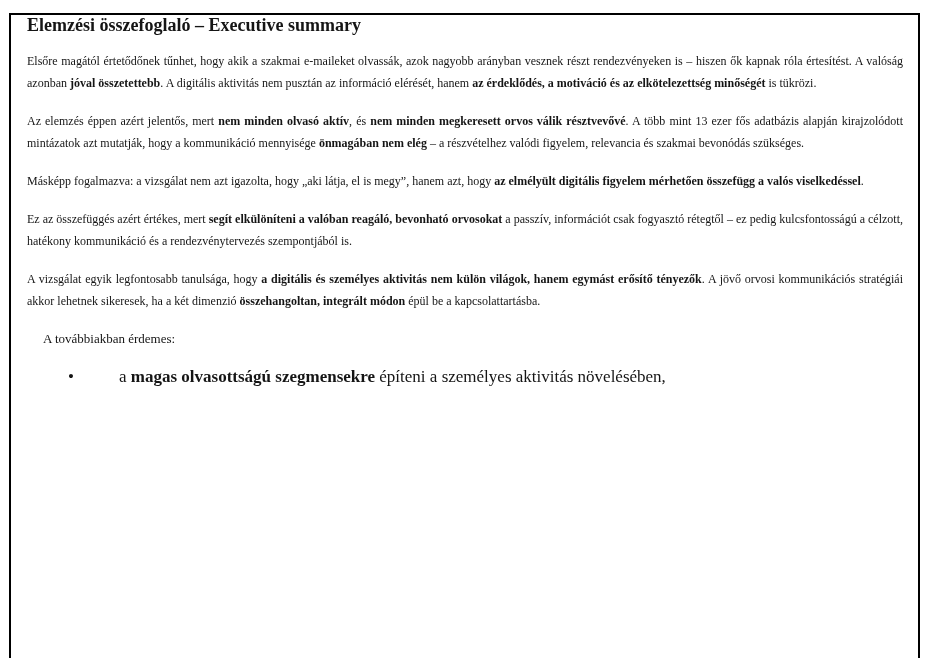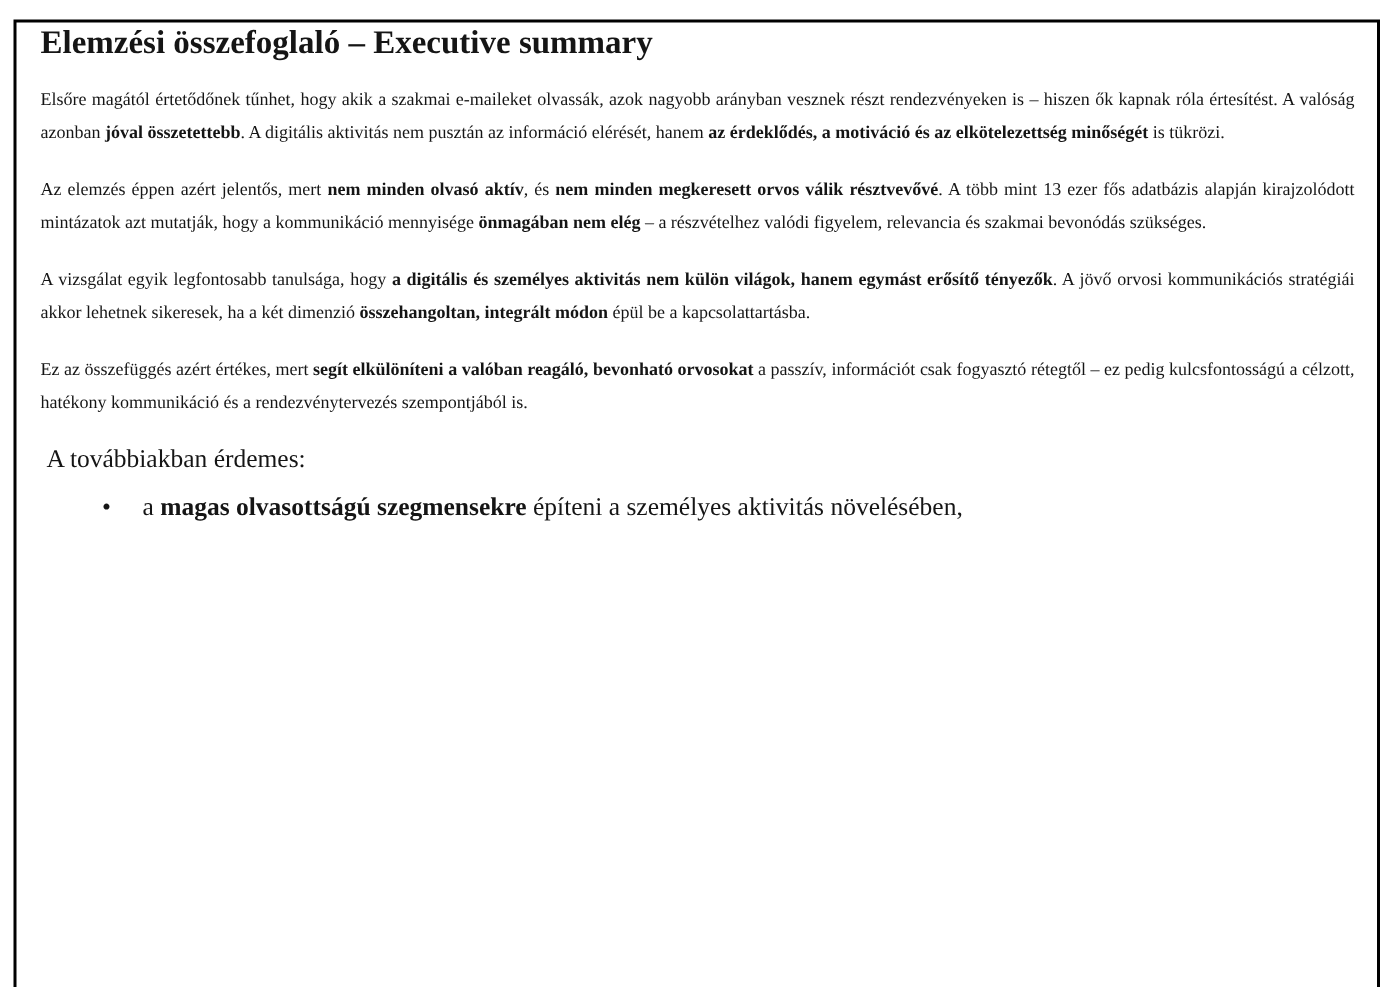--- a/index.html
+++ b/index.html
@@ -65,70 +65,72 @@
   }
   .magnifier-handle{
     fill:#ffffff;
     stroke:var(--logo-gray);
     stroke-width:1.6;
   }
   .content{
     padding:0 15px 0 16px;
   }
   .section-heading{
-    font-size:22px;
+    font-size:18px;
     font-weight:bold;
     margin:0 0 14px 0;
   }
   .content p.para{
     font-size:12px;
     line-height:22px;
     text-align:justify;
     margin:0 0 16px 0;
   }
   .list-intro{
-    font-size:17px;
+    font-size:13px;
     line-height:22px;
-    margin:4px;
+    margin:16px;
   }
   .bullet-list{
     margin:10px 0 0 0;
     padding:0;
     list-style:none;
   }
   .bullet-item{
     display:flex;
     padding-left:41px;
     font-size:17px;
     line-height:22px;
   }
   .bullet-marker{
     width:27px;
     flex:0 0 27px;
   }
   .bullet-text{
     flex:1;
     text-align:justify;
+    margin-left:24px;
   }
   b{font-weight:bold;}
 </style>
 </head>
 <body>
 
 <div class="frame">
 
 
   <div class="content">
 
     <h2 class="section-heading">Elemzési összefoglaló – Executive summary</h2>
 
     <p class="para"><span>Elsőre magától értetődőnek tűnhet, hogy akik a szakmai e-maileket olvassák, azok nagyobb arányban vesznek részt rendezvényeken is – hiszen ők kapnak róla értesítést. A valóság azonban </span><b>jóval összetettebb</b><span>. A digitális aktivitás nem pusztán az információ elérését, hanem </span><b>az érdeklődés, a motiváció és az elkötelezettség minőségét</b><span> is tükrözi.</span></p>
     <p class="para"><span>Az elemzés éppen azért jelentős, mert </span><b>nem minden olvasó aktív</b><span>, és </span><b>nem minden megkeresett orvos válik résztvevővé</b><span>. A több mint 13 ezer fős adatbázis alapján kirajzolódott mintázatok azt mutatják, hogy a kommunikáció mennyisége </span><b>önmagában nem elég</b><span> – a részvételhez valódi figyelem, relevancia és szakmai bevonódás szükséges.</span></p>
+    <p class="para"><span>Másképp fogalmazva: a vizsgálat nem azt igazolta, hogy „aki látja, el is megy”, hanem azt, hogy </span><b>az elmélyült digitális figyelem mérhetően összefügg a valós viselkedéssel</b><span>.</span></p>
+    <p class="para"><span>Ez az összefüggés azért értékes, mert </span><b>segít elkülöníteni a valóban reagáló, bevonható orvosokat</b><span> a passzív, információt csak fogyasztó rétegtől – ez pedig kulcsfontosságú a célzott, hatékony kommunikáció és a rendezvénytervezés szempontjából is.</span></p>
     <p class="para"><span>A vizsgálat egyik legfontosabb tanulsága, hogy </span><b>a digitális és személyes aktivitás nem külön világok, hanem egymást erősítő tényezők</b><span>. A jövő orvosi kommunikációs stratégiái akkor lehetnek sikeresek, ha a két dimenzió </span><b>összehangoltan, integrált módon</b><span> épül be a kapcsolattartásba.</span></p>
-    <p class="para"><span>Ez az összefüggés azért értékes, mert </span><b>segít elkülöníteni a valóban reagáló, bevonható orvosokat</b><span> a passzív, információt csak fogyasztó rétegtől – ez pedig kulcsfontosságú a célzott, hatékony kommunikáció és a rendezvénytervezés szempontjából is.</span></p>
 
     <p class="list-intro">A továbbiakban érdemes:</p>
 
     <ul class="bullet-list">
       <li class="bullet-item">
         <span class="bullet-marker">•</span>
         <span class="bullet-text"><span>a </span><b>magas olvasottságú szegmensekre</b><span> építeni a személyes aktivitás növelésében,</span></span>
       </li>
     </ul>
 

